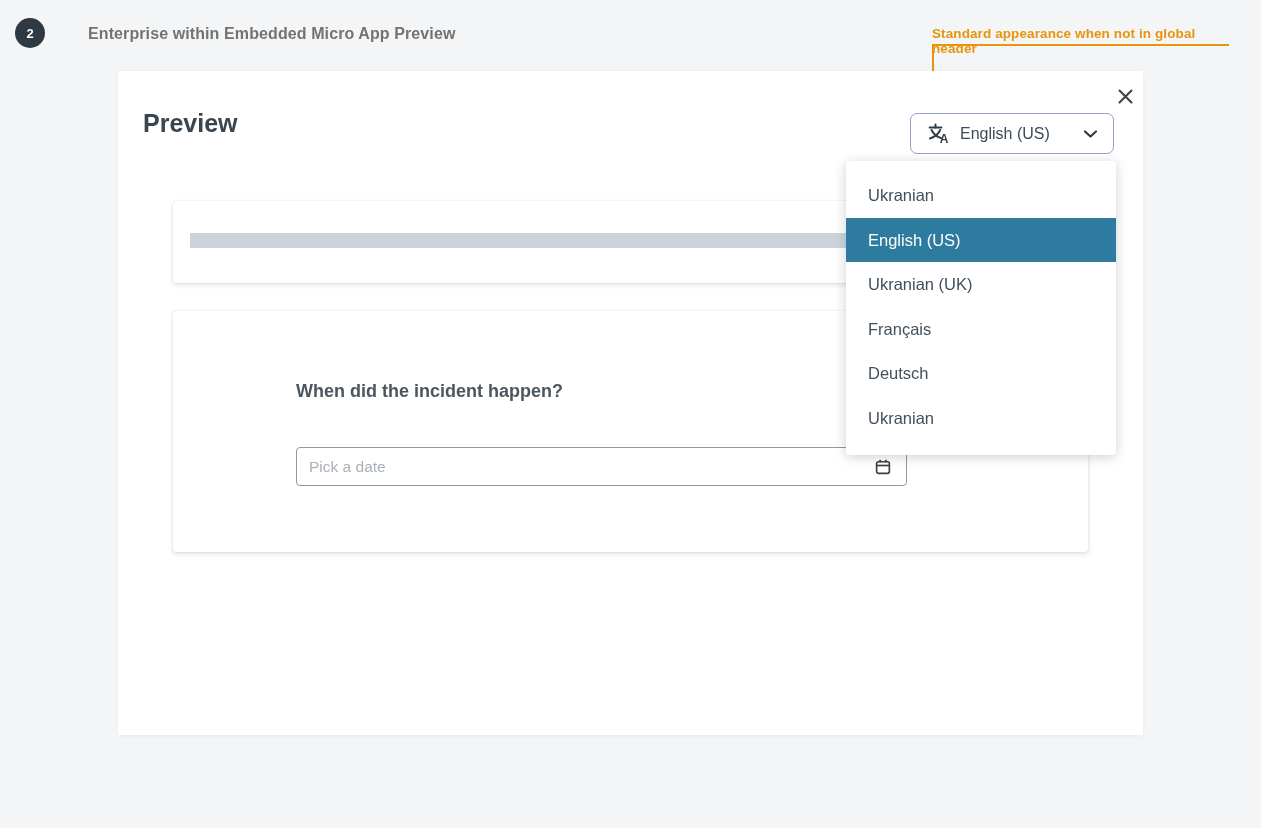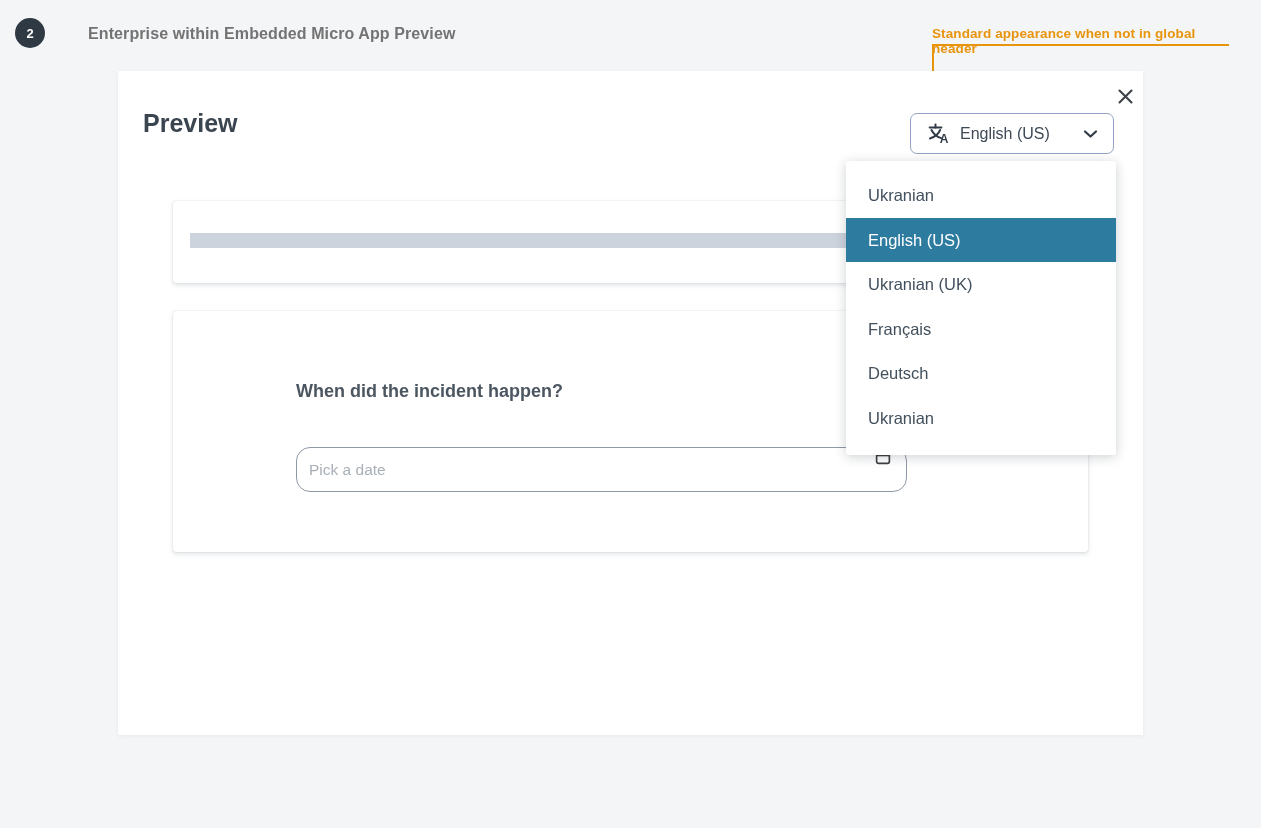--- a/index.html
+++ b/index.html
@@ -86,23 +86,23 @@
   .skeleton-bar {
     position:absolute; left:17px; right:17px; top:32px; height:15px;
     background:var(--skeleton-gray,#cdd3dd);
   }
   .card-question { top:240px; height:241px; }
   .question-text {
     position:absolute; left:123px; top:70px;
     font-size:18px; font-weight:bold; color:#4c5661;
   }
   .date-field {
-    position:absolute; left:123px; top:136px; width:611px; height:45px;
-    border:1.5px solid #8f98a6; border-radius:14px; background:#fff;
-    display:flex; padding:0 14px 0 12px;
+    position:absolute; left:123px; top:136px; width:611px; height:39px;
+    border:1.5px solid #8f98a6; border-radius:4px; background:#fff;
+    display:flex; align-items:center; padding:0 14px 0 12px;
   }
   .date-field input {
     border:none; outline:none; flex:1; height:100%;
     font-size:15.5px; color:#4c5661; background:transparent;
     font-family:inherit;
   }
   .date-field input::placeholder { color:#a9b0b8; }
   .calendar-icon { display:flex; margin-left:8px; cursor:pointer; }
 </style>
 </head>

